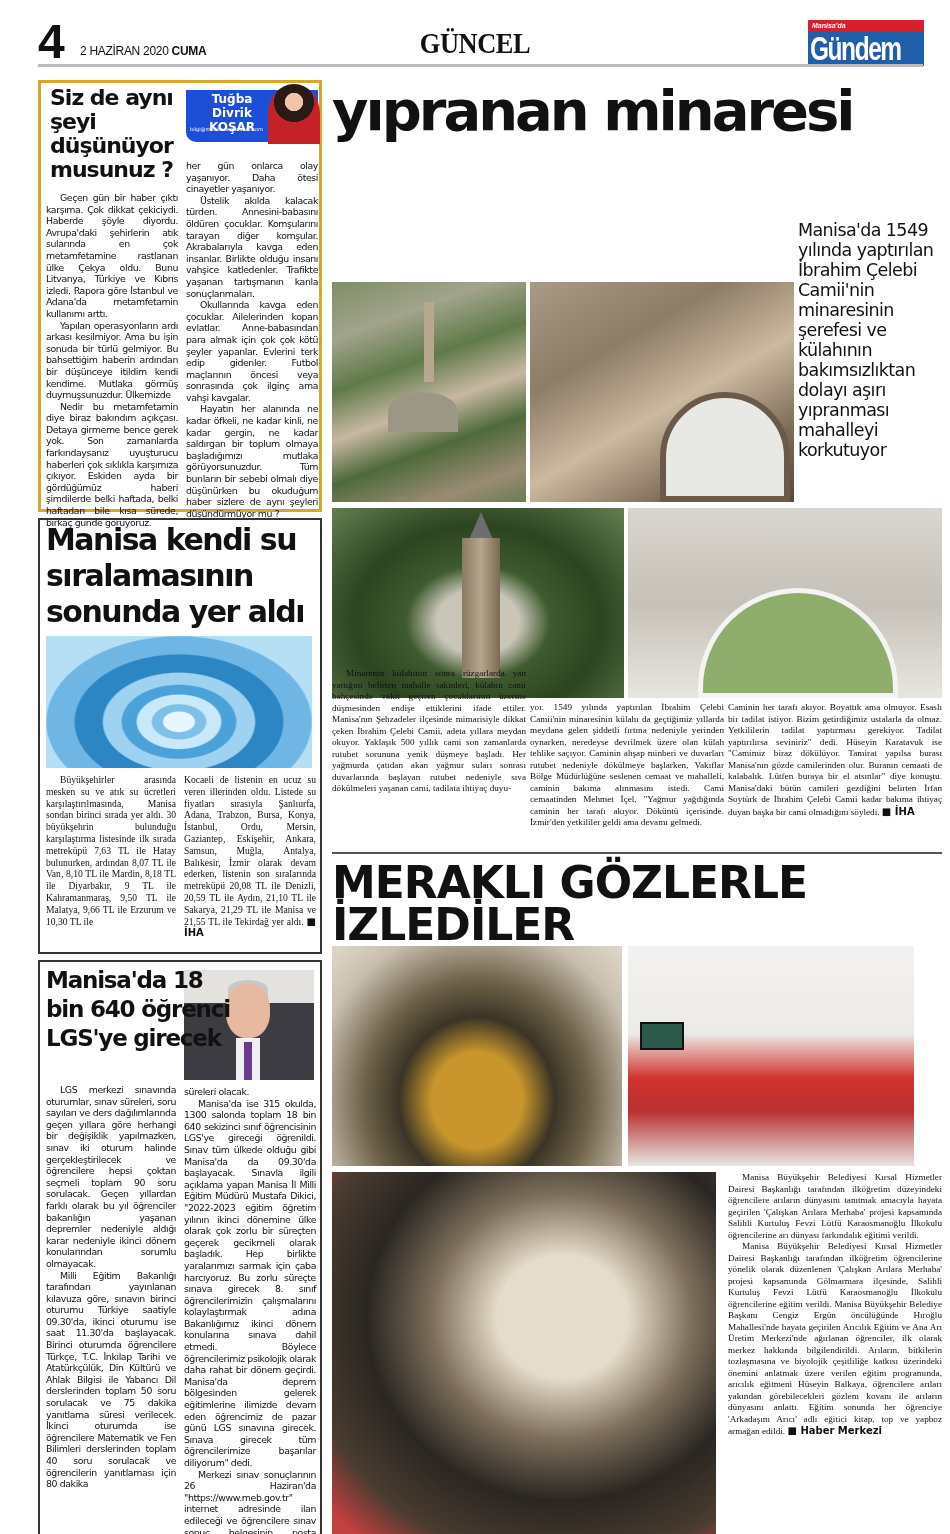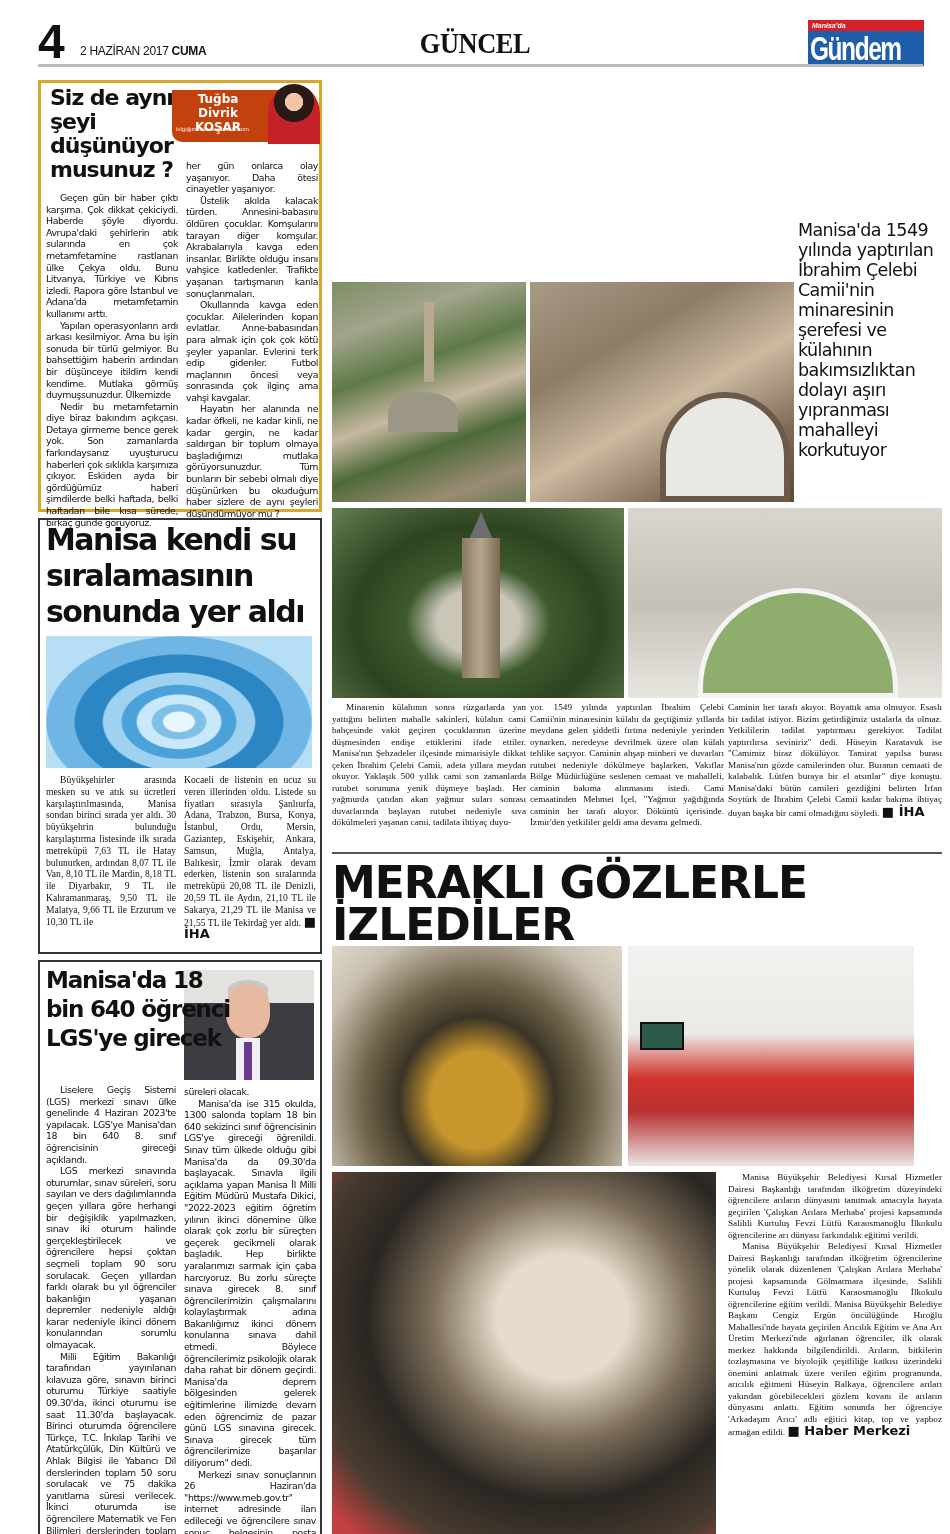--- a/index.html
+++ b/index.html
@@ -11,21 +11,21 @@
 #date b{font-weight:bold}
 #section{left:0;width:950px;top:26px;text-align:center;font:bold 30px "Liberation Serif",serif;letter-spacing:-0.5px;transform:scaleX(0.88)}
 #logo{left:808px;top:20px;width:116px;height:46px}
 #logo .top{height:11px;background:#d8202a;color:#fff;font:italic bold 7px "Liberation Sans",sans-serif;padding-left:4px;line-height:11px}
 #logo .bot{height:35px;background:#1e5eaa;color:#fff;font:bold 34px "Liberation Sans",sans-serif;line-height:35px;letter-spacing:-2px;padding-left:2px;display:flex;align-items:center}
 #logo .bot span{transform:scaleX(0.72);transform-origin:left}
 #rule{left:38px;top:64px;width:885px;height:3px;background:#bbb}
 
 #col-box{left:38px;top:80px;width:284px;height:432px;border:3px solid #d7a72c}
 #col-head{left:50px;top:86px;width:126px;text-align:left;font:900 22px/24px "DejaVu Sans",sans-serif;letter-spacing:-1px}
-#author{left:172px;top:90px;width:132px;height:52px;background:#c2410c;border-radius:0 0 0 10px}
+#author{left:186px;top:90px;width:132px;height:52px;background:#1d4ed8;border-radius:0 0 0 10px}
 #author .nm{position:absolute;left:6px;top:2px;color:#fff;font:bold 12px/14px "DejaVu Sans",sans-serif;text-align:center;width:80px}
 #author .em{position:absolute;left:4px;top:36px;color:#fff;font-size:5px}
 #author-photo{left:268px;top:84px;width:52px;height:60px;border-radius:50% 50% 0 0;background:radial-gradient(circle at 50% 30%,#f1c5a8 0 18%,#2a1a16 19% 40%,#c42228 41%)}
 .col-text{font:9.4px/11.6px "DejaVu Sans",sans-serif;letter-spacing:-0.4px;text-align:justify}
 .col-text p{text-indent:14px}
 #col-a{left:46px;top:192px;width:132px}
 #col-b{left:186px;top:160px;width:132px}
 
 #water-box{left:38px;top:518px;width:284px;height:436px;border:2px solid #333}
 #water-head{left:46px;top:522px;width:274px;font:900 30px/36px "DejaVu Sans",sans-serif;letter-spacing:-1.5px}
@@ -50,41 +50,41 @@
 #img1{left:332px;top:282px;width:194px;height:220px;background:linear-gradient(160deg,#7e8e66 0%,#a2a48c 20%,#5f7a48 38%,#c8b8a2 55%,#4e6a3a 70%,#9a8c74 88%,#6a7a54 100%)}
 #img1 .min{position:absolute;left:92px;top:20px;width:10px;height:80px;background:#b8a890}
 #img1 .dome{position:absolute;left:56px;top:110px;width:70px;height:40px;border-radius:50% 50% 0 0;background:#9c9686}
 #img2{left:530px;top:282px;width:264px;height:220px;background:linear-gradient(150deg,#a89a86 0%,#8d7c66 30%,#cbb9a0 55%,#7d6a56 80%,#5a4a3a 100%)}
 #img2 .arch{position:absolute;left:130px;top:110px;width:130px;height:110px;border-radius:65px 65px 0 0;background:#e8e8e4;border:6px solid #6b5a4a}
 #img3{left:332px;top:508px;width:292px;height:190px;background:radial-gradient(ellipse at 50% 60%,#c9c6b8 0 20%,#3e5a2e 35%,#2c4420 60%,#667e52 100%)}
 #img3 .tower{position:absolute;left:130px;top:30px;width:38px;height:140px;background:linear-gradient(90deg,#8a7a62,#b6a68c,#7a6a54)}
 #img3 .cone{position:absolute;left:136px;top:4px;width:0;height:0;border-left:13px solid transparent;border-right:13px solid transparent;border-bottom:30px solid #6e6e70}
 #img4{left:628px;top:508px;width:314px;height:190px;background:linear-gradient(180deg,#d9d6cf 0%,#c5c1b8 50%,#e8e6e0 100%)}
 #img4 .win{position:absolute;left:70px;top:80px;width:200px;height:110px;border-radius:100px 100px 0 0;background:#8fae6e;border:5px solid #f4f4f4}
-#main-c1{left:332px;top:702px;width:194px}
+#main-c1{left:332px;top:668px;width:194px}
 #main-c2{left:530px;top:702px;width:194px}
 #main-c3{left:728px;top:702px;width:214px}
 .cond{font:9.2px/11.5px "Liberation Serif",serif;text-align:justify}
 .cond p{text-indent:14px}
 #rule2{left:332px;top:852px;width:610px;height:2px;background:#555}
 
 #bee-head{left:332px;top:862px;width:610px;font:900 34px/42px "DejaVu Sans",sans-serif;letter-spacing:-2px}
 #bee-head .l2{font-size:44px;letter-spacing:-1px}
 #img5{left:332px;top:946px;width:290px;height:220px;background:radial-gradient(ellipse at 50% 70%,#c8962c 0 22%,#3b3426 38%,#6e6248 55%,#c8bfb0 80%,#e0d8c8 100%)}
 #img6{left:628px;top:946px;width:286px;height:220px;background:linear-gradient(180deg,#f2f2f0 0%,#eceae6 40%,#d2332e 60%,#b83030 75%,#e8e6e2 100%)}
 #img6 .tv{position:absolute;left:12px;top:76px;width:44px;height:28px;background:#2b5a4a;border:2px solid #111}
 #img7{left:332px;top:1172px;width:384px;height:362px;background:radial-gradient(ellipse at 60% 40%,#e6dccb 0 20%,#7c6e5a 40%,#2a2622 60%,#4a3c30 80%,#c24040 95%)}
 #bee-c{left:728px;top:1172px;width:214px}
-.tag{font-family:"DejaVu Sans",sans-serif;font-weight:bold;font-size:13px}
+.tag{font-family:"DejaVu Sans",sans-serif;font-weight:bold;font-size:10px}
 </style>
 </head>
 <body>
 
 <div class="abs" id="page-num">4</div>
-<div class="abs" id="date"><span>2 HAZİRAN 2017</span> <b>CUMA</b></div>
+<div class="abs" id="date"><span>2 HAZİRAN 2020</span> <b>CUMA</b></div>
 <div class="abs" id="section">GÜNCEL</div>
 <div class="abs" id="logo">
   <div class="top">Manisa'da</div>
   <div class="bot">
       <span>Gündem</span>
     </div>
 </div>
 <div class="abs" id="rule"></div>
 
 <div class="abs" id="col-box"></div>
@@ -121,31 +121,31 @@
 
 <div class="abs" id="lgs-box"></div>
 <div class="abs" id="lgs-photo">
     <div class="hair"></div>
     <div class="face"></div>
     <div class="shirt"></div>
     <div class="tie"></div>
   </div>
 <div class="abs" id="lgs-head">Manisa'da 18 bin 640 öğrenci LGS'ye girecek</div>
 <div class="abs col-text" id="lgs-a">
-  <p>Liselere Geçiş Sistemi (LGS) merkezi sınavı ülke genelinde 4 Haziran 2023'te yapılacak. LGS'ye Manisa'dan 18 bin 640 8. sınıf öğrencisinin gireceği açıklandı.</p>
   <p>LGS merkezi sınavında oturumlar, sınav süreleri, soru sayıları ve ders dağılımlarında geçen yıllara göre herhangi bir değişiklik yapılmazken, sınav iki oturum halinde gerçekleştirilecek ve öğrencilere hepsi çoktan seçmeli toplam 90 soru sorulacak. Geçen yıllardan farklı olarak bu yıl öğrenciler bakanlığın yaşanan depremler nedeniyle aldığı karar nedeniyle ikinci dönem konularından sorumlu olmayacak.</p>
   <p>Milli Eğitim Bakanlığı tarafından yayınlanan kılavuza göre, sınavın birinci oturumu Türkiye saatiyle 09.30'da, ikinci oturumu ise saat 11.30'da başlayacak. Birinci oturumda öğrencilere Türkçe, T.C. İnkılap Tarihi ve Atatürkçülük, Din Kültürü ve Ahlak Bilgisi ile Yabancı Dil derslerinden toplam 50 soru sorulacak ve 75 dakika yanıtlama süresi verilecek. İkinci oturumda ise öğrencilere Matematik ve Fen Bilimleri derslerinden toplam 40 soru sorulacak ve öğrencilerin yanıtlaması için 80 dakika</p>
 </div>
 <div class="abs col-text" id="lgs-b">
   <p style="text-indent:0">süreleri olacak.</p>
   <p>Manisa'da ise 315 okulda, 1300 salonda toplam 18 bin 640 sekizinci sınıf öğrencisinin LGS'ye gireceği öğrenildi. Sınav tüm ülkede olduğu gibi Manisa'da da 09.30'da başlayacak. Sınavla ilgili açıklama yapan Manisa İl Milli Eğitim Müdürü Mustafa Dikici, "2022-2023 eğitim öğretim yılının ikinci dönemine ülke olarak çok zorlu bir süreçten geçerek gecikmeli olarak başladık. Hep birlikte yaralarımızı sarmak için çaba harcıyoruz. Bu zorlu süreçte sınava girecek 8. sınıf öğrencilerimizin çalışmalarını kolaylaştırmak adına Bakanlığımız ikinci dönem konularına sınava dahil etmedi. Böylece öğrencilerimiz psikolojik olarak daha rahat bir dönem geçirdi. Manisa'da deprem bölgesinden gelerek eğitimlerine ilimizde devam eden öğrencimiz de pazar günü LGS sınavına girecek. Sınava girecek tüm öğrencilerimize başarılar diliyorum" dedi.</p>
   <p><span>Merkezi sınav sonuçlarının 26 Haziran'da "https://www.meb.gov.tr" internet adresinde ilan edileceği ve öğrencilere sınav sonuç belgesinin posta yoluyla gönderilmeyeceği belirtildi.</span> </p>
 </div>
 
 <div class="abs" id="main-head">
+  <div>yıpranan minaresi</div>
 </div>
 <div class="abs" id="main-deck">Manisa'da 1549 yılında yaptırılan İbrahim Çelebi Camii'nin minaresinin şerefesi ve külahının bakımsızlıktan dolayı aşırı yıpranması mahalleyi korkutuyor</div>
 <div class="abs" id="img1">
     <div class="min"></div>
     <div class="dome"></div>
   </div>
 <div class="abs" id="img2">
     <div class="arch"></div>
   </div>
 <div class="abs" id="img3">

